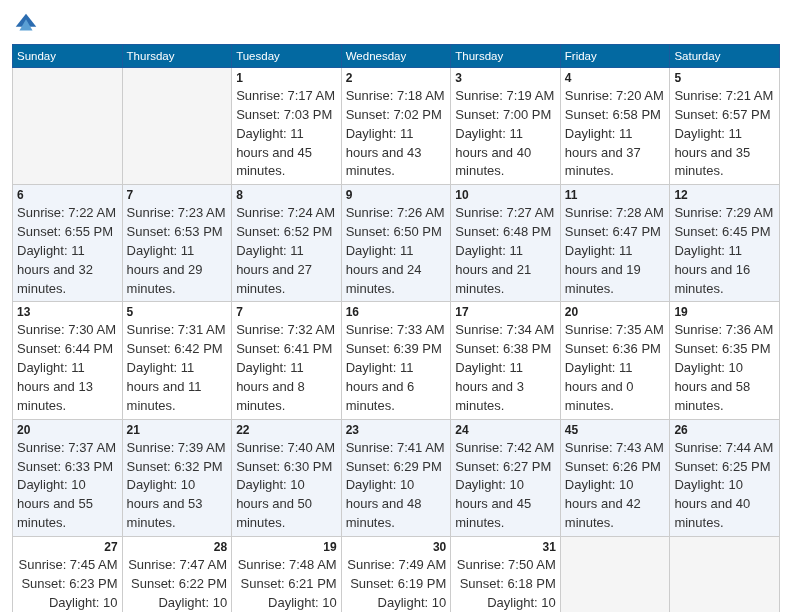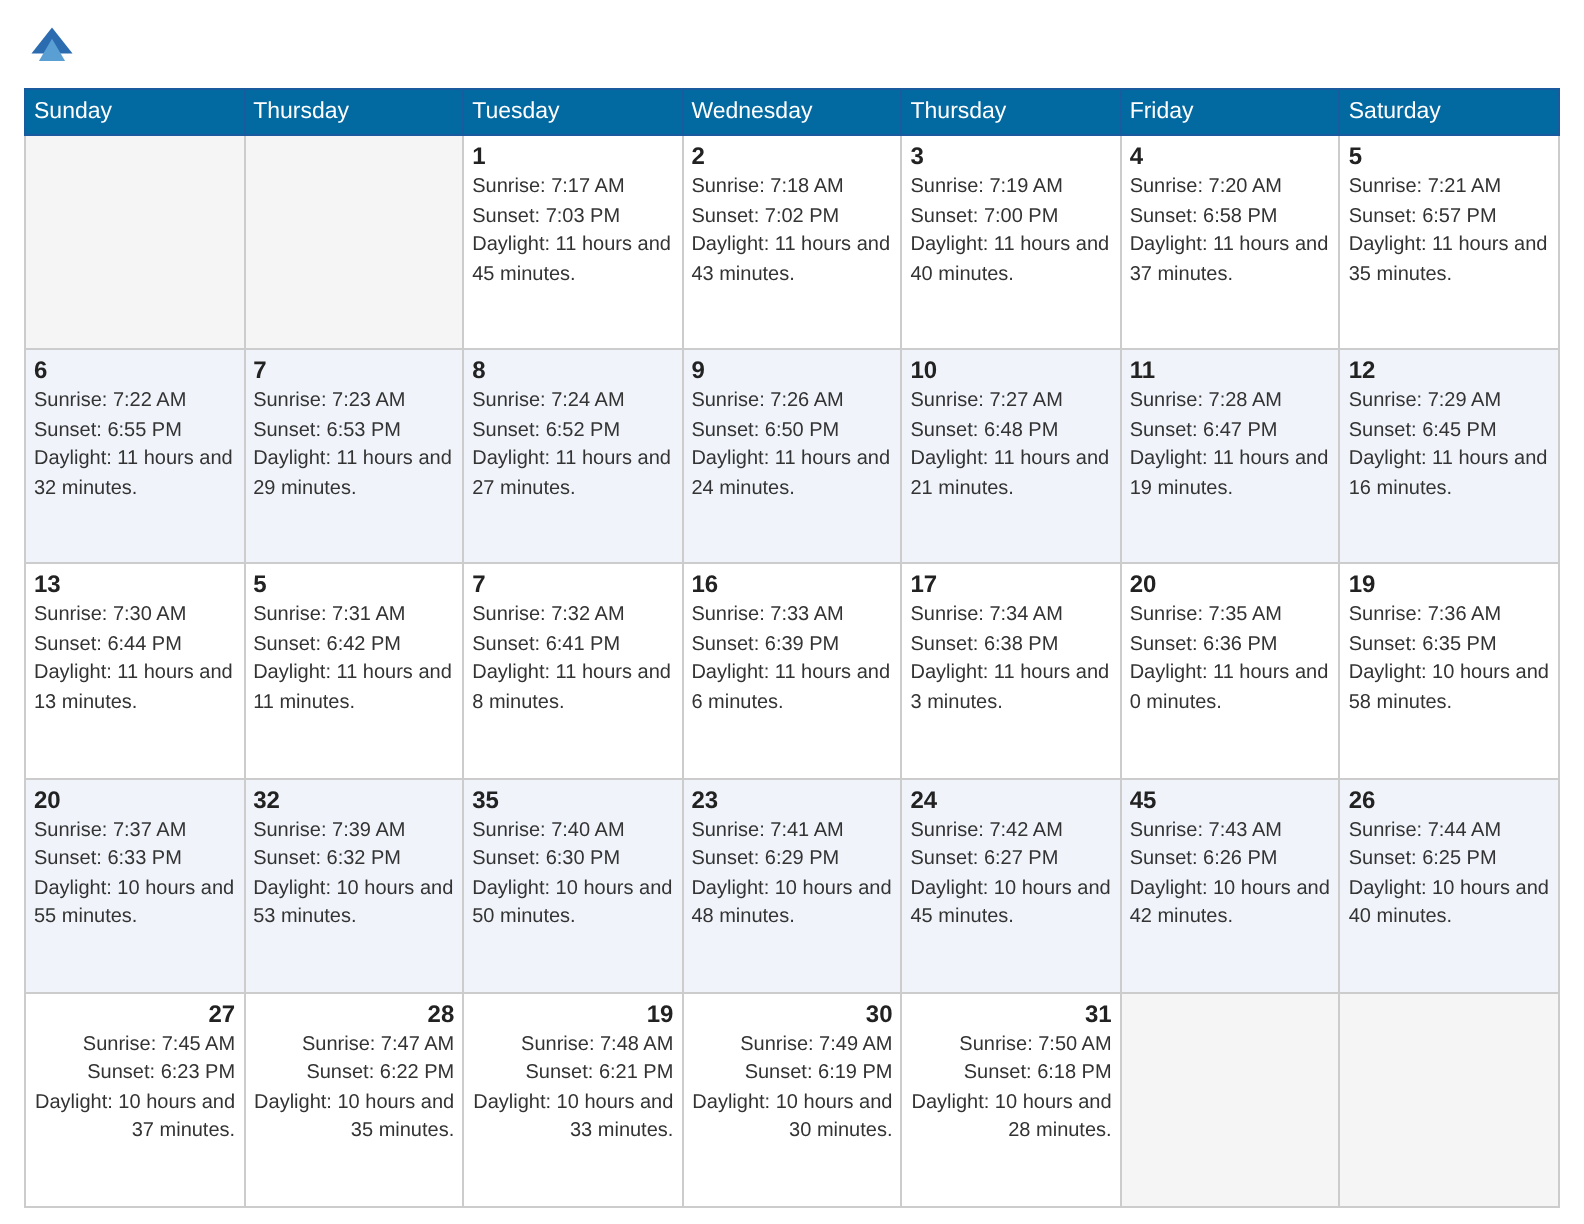--- a/index.html
+++ b/index.html
@@ -87,21 +87,21 @@
       text-align: right;
     }
     .day-num {
       font-size: 12px;
       font-weight: bold;
       color: #222;
       display: block;
       margin-bottom: 2px;
     }
     .day-info {
-      font-size: 10px;
+      font-size: 13px;
       color: #333;
       line-height: 1.45;
     }
     .alt-row td {
       background: #f0f4fa;
     }
   </style>
 </head>
 <body>
 
@@ -219,25 +219,25 @@
             <span class="day-num">19</span>
             <div class="day-info">Sunrise: 7:36 AM<br>Sunset: 6:35 PM<br>Daylight: 10 hours and 58 minutes.</div>
           </td>
         </tr>
         <tr class="alt-row">
           <td>
             <span class="day-num">20</span>
             <div class="day-info">Sunrise: 7:37 AM<br>Sunset: 6:33 PM<br>Daylight: 10 hours and 55 minutes.</div>
           </td>
           <td>
-            <span class="day-num">32</span>
+            <span class="day-num">21</span>
             <div class="day-info">Sunrise: 7:39 AM<br>Sunset: 6:32 PM<br>Daylight: 10 hours and 53 minutes.</div>
           </td>
           <td>
-            <span class="day-num">35</span>
+            <span class="day-num">22</span>
             <div class="day-info">Sunrise: 7:40 AM<br>Sunset: 6:30 PM<br>Daylight: 10 hours and 50 minutes.</div>
           </td>
           <td>
             <span class="day-num">23</span>
             <div class="day-info">Sunrise: 7:41 AM<br>Sunset: 6:29 PM<br>Daylight: 10 hours and 48 minutes.</div>
           </td>
           <td>
             <span class="day-num">24</span>
             <div class="day-info">Sunrise: 7:42 AM<br>Sunset: 6:27 PM<br>Daylight: 10 hours and 45 minutes.</div>
           </td>

